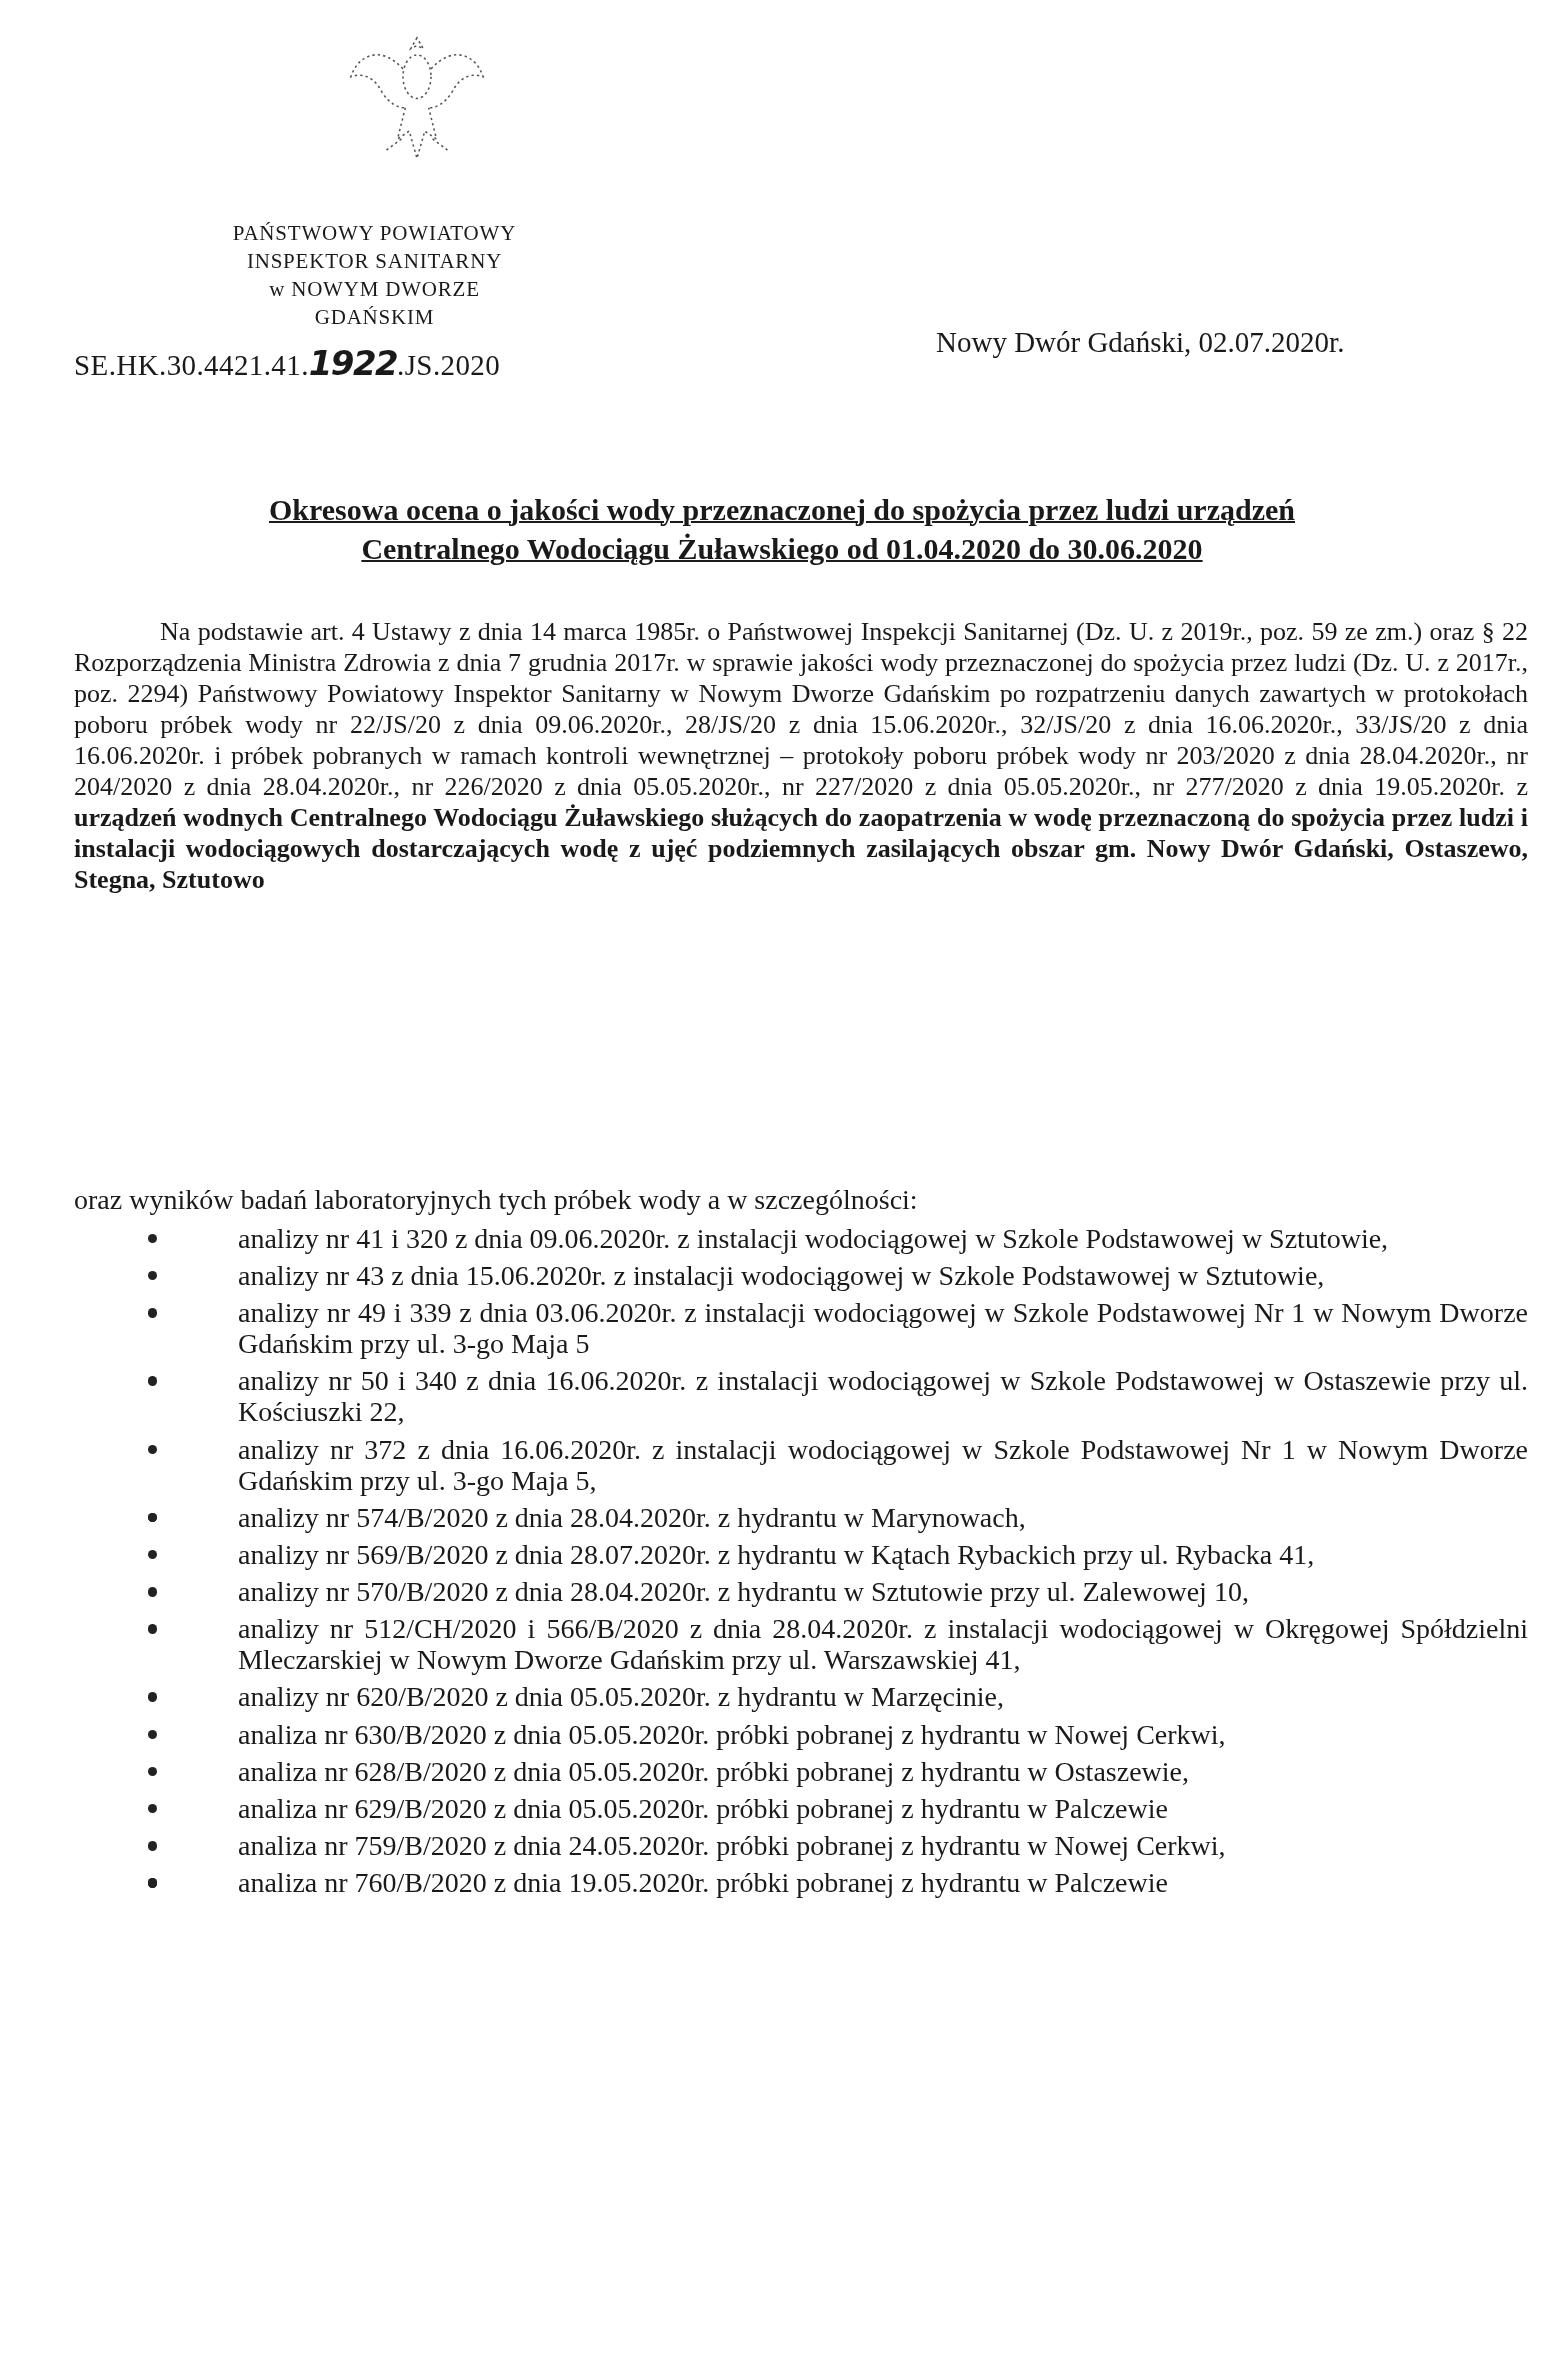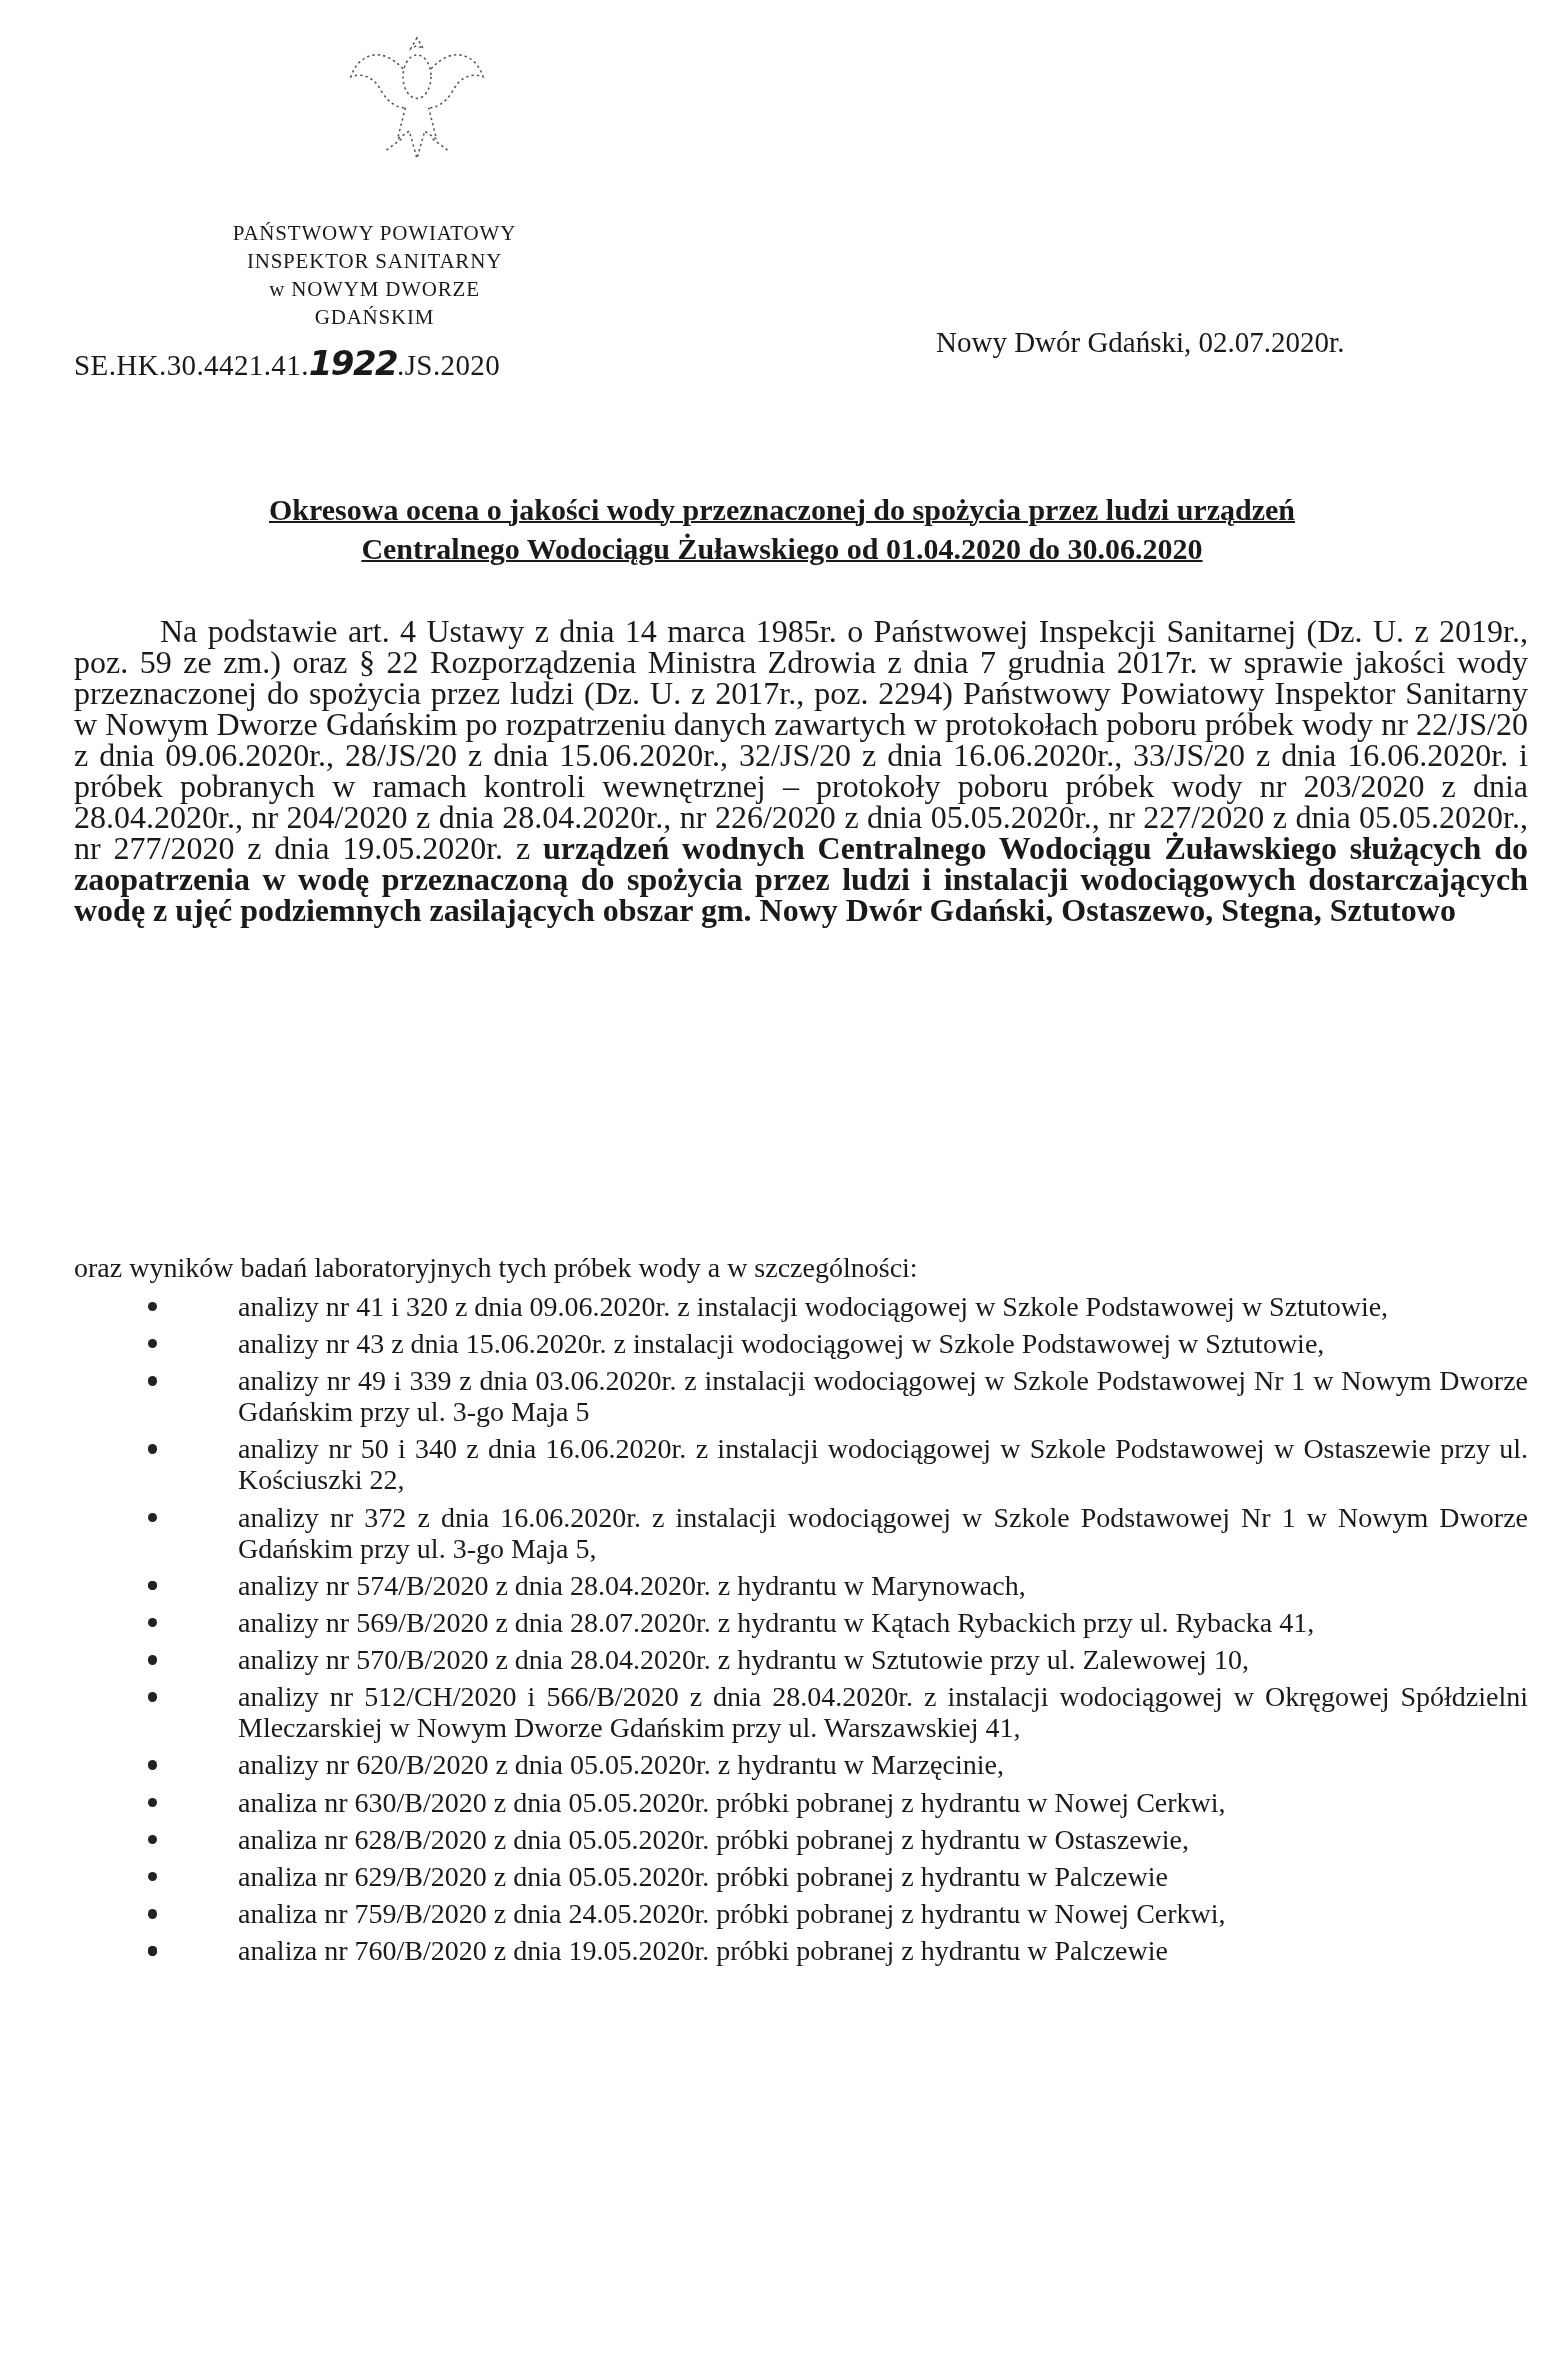--- a/index.html
+++ b/index.html
@@ -5,24 +5,24 @@
   html,body{margin:0;padding:0;background:#fff;}
   body{width:1564px;height:2366px;position:relative;overflow:hidden;color:#1a1a1a;
        font-family:"Liberation Serif","DejaVu Serif",serif;}
   .abs{position:absolute;}
   #emblem{left:335px;top:30px;width:164px;height:140px;}
   #office{left:156px;top:178px;width:437px;text-align:center;font-size:21px;line-height:28px;letter-spacing:0.8px;margin-top:41px;}
   #ref{left:74px;top:343px;font-size:29px;letter-spacing:0.4px;}
   #ref .hand{font-family:"DejaVu Sans",sans-serif;font-style:italic;font-weight:bold;font-size:34px;letter-spacing:-1.6px;}
   #place{left:936px;top:326px;font-size:29px;}
   #title{left:0;top:490px;width:1564px;text-align:center;font-size:30px;font-weight:bold;line-height:39px;text-decoration:underline;text-decoration-thickness:2.3px;}
-  #body{left:74px;top:616px;width:1454px;font-size:32px;line-height:31px;text-align:justify;}
+  #body{left:74px;top:616px;width:1454px;font-size:26px;line-height:31px;text-align:justify;}
   #body .indent{display:inline-block;width:86px;}
   #body b{font-weight:bold;}
-  #list{left:74px;top:1252px;width:1454px;font-size:28px;line-height:31px;}
+  #list{left:74px;top:1184px;width:1454px;font-size:28px;line-height:31px;}
   #list .intro{margin-bottom:7.8px;}
   .item{position:relative;padding-left:164px;text-align:justify;margin-bottom:6.2px;}
   .bullet{position:absolute;left:74px;top:11px;width:9.4px;height:9.4px;border-radius:50%;background:#222;}
 </style>
 </head>
 <body>
 
 <svg id="emblem" class="abs" viewBox="0 0 210 180">
   <g fill="none" stroke="#555" stroke-width="2" stroke-dasharray="3 4">
     <path d="M105 10 l-8 14 l8 -4 l8 4 z"></path>

